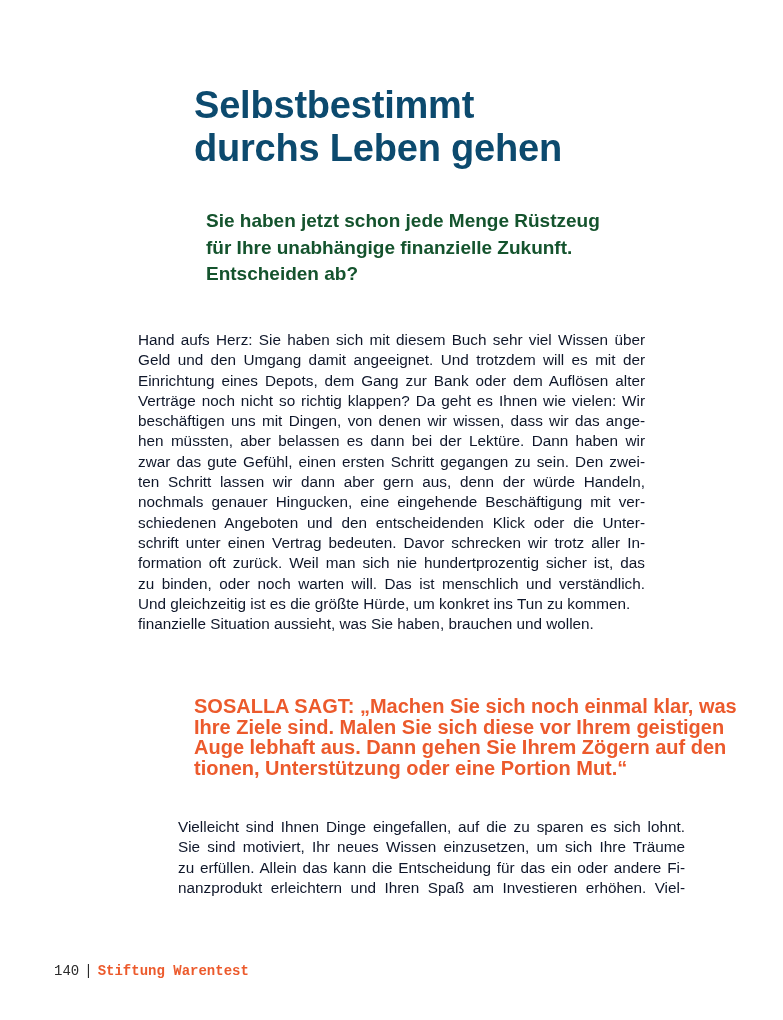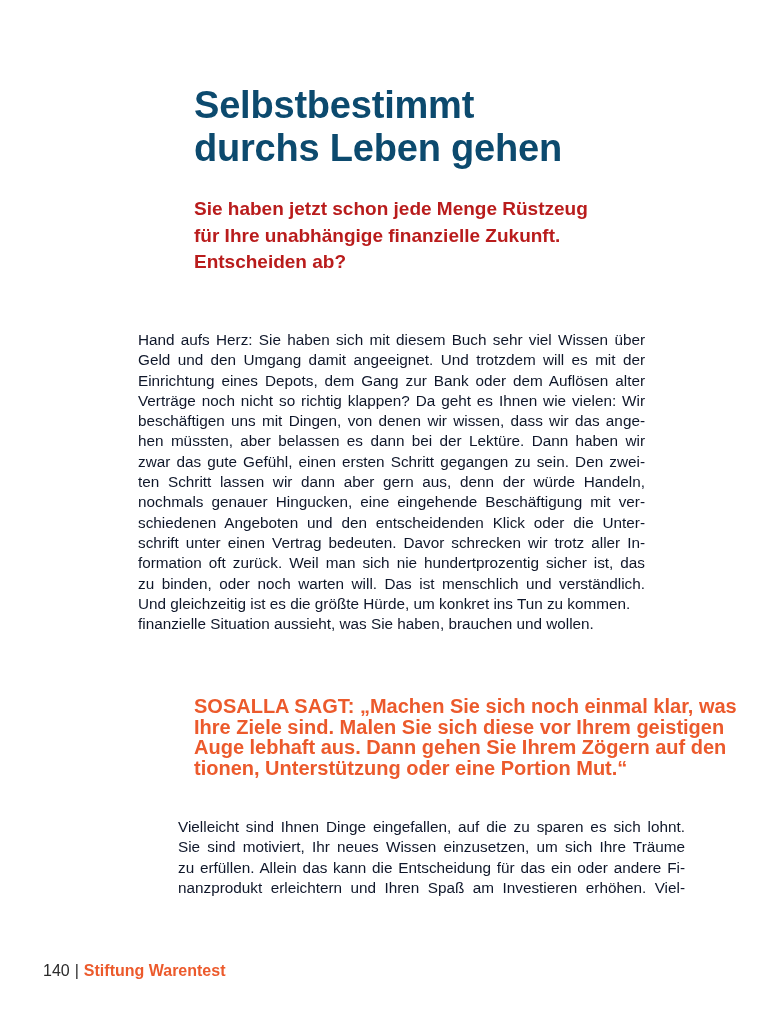--- a/index.html
+++ b/index.html
@@ -27,25 +27,25 @@
     line-height: 43px;
     color: #0c4a6e;
     letter-spacing: -0.2px;
   }
   .title span { display: block; white-space: nowrap; }
   .subtitle {
     position: absolute;
     left: 194px;
     top: 196px;
     width: 460px;
-    margin: 0;
+    margin: 12px;
     font-weight: 700;
     font-size: 19px;
     line-height: 26.5px;
-    color: #b91c1c;
+    color: #14532d;
   }
   .subtitle span { display: block; white-space: nowrap; }
   .body-block {
     position: absolute;
     left: 138px;
     width: 507px;
     font-size: 15.3px;
     line-height: 20.3px;
     color: #0f172a;
   }
@@ -70,25 +70,26 @@
     top: 696px;
     width: 440px;
     font-weight: 700;
     font-size: 20px;
     line-height: 20.5px;
     color: #ec5a2c;
   }
   .quote span { display: block; white-space: nowrap; }
   .footer {
     position: absolute;
-    left: 43px;
+    left: 54px;
     top: 964px;
-    font-size: 16px;
+    font-size: 14px;
     line-height: 14px;
     white-space: nowrap;
+    font-family: Liberation Mono, monospace;
   }
   .footer .page-num { color: #2a2a2a; }
   .footer .sep { color: #2a2a2a; margin: 0 5px; }
   .footer .publisher { color: #ec5a2c; font-weight: 700; }
 </style>
 </head>
 <body>
 
 <h1 class="title">
   <span>Selbstbestimmt</span>

